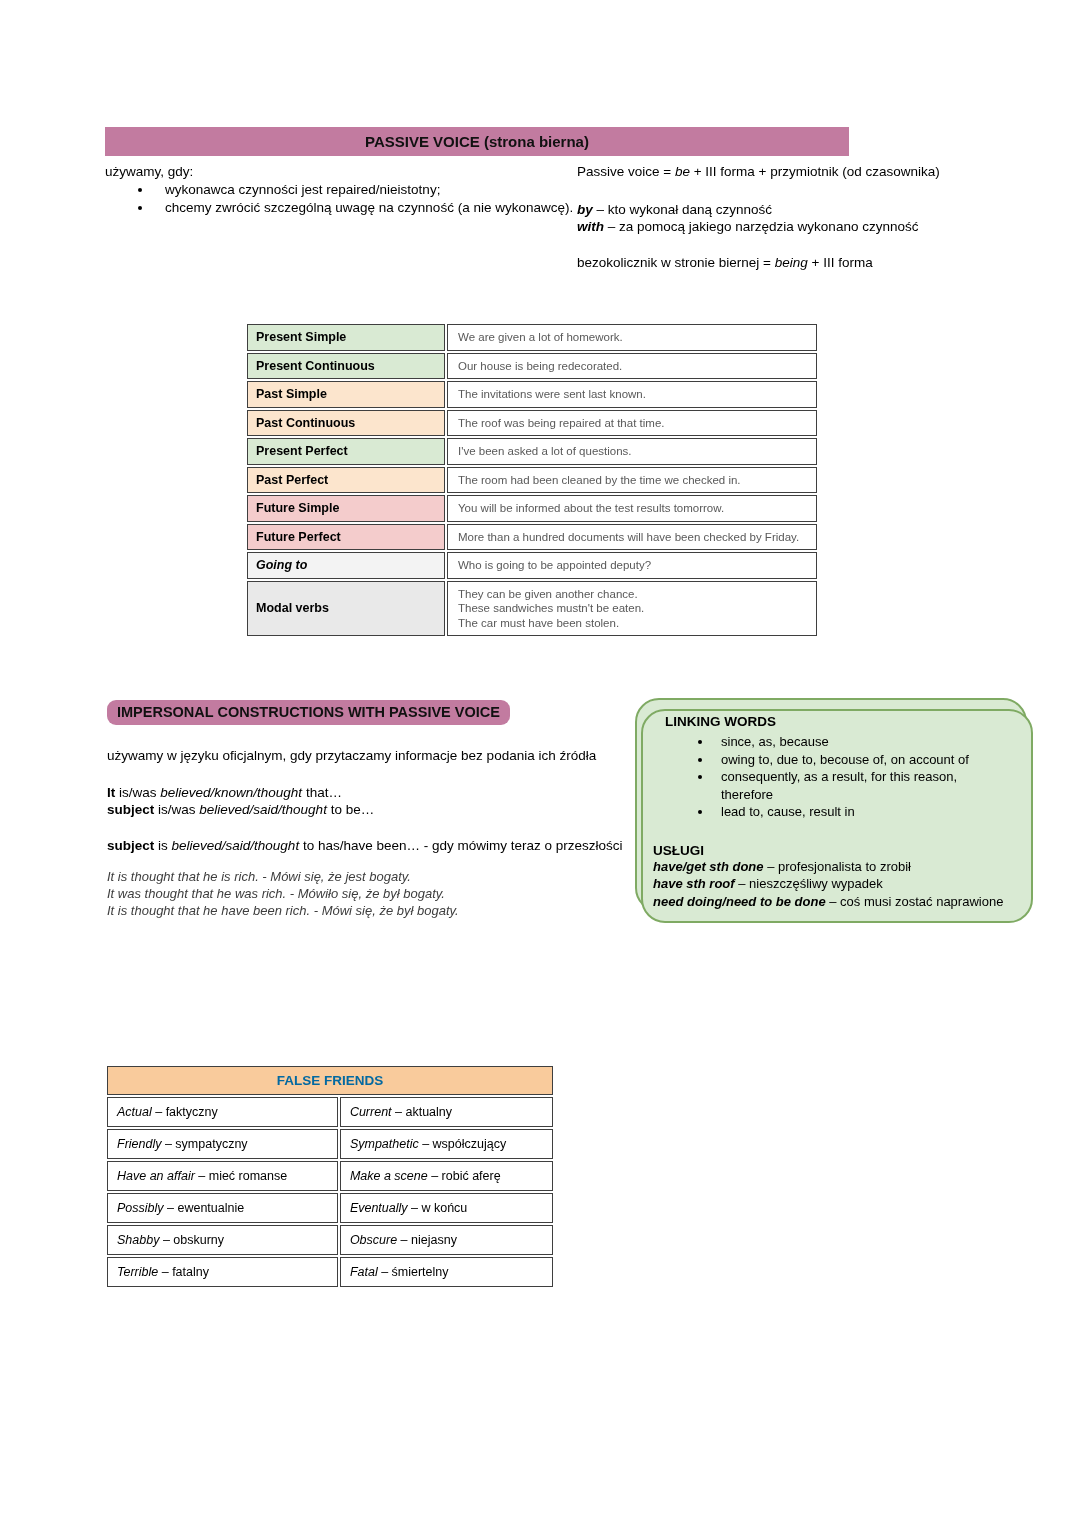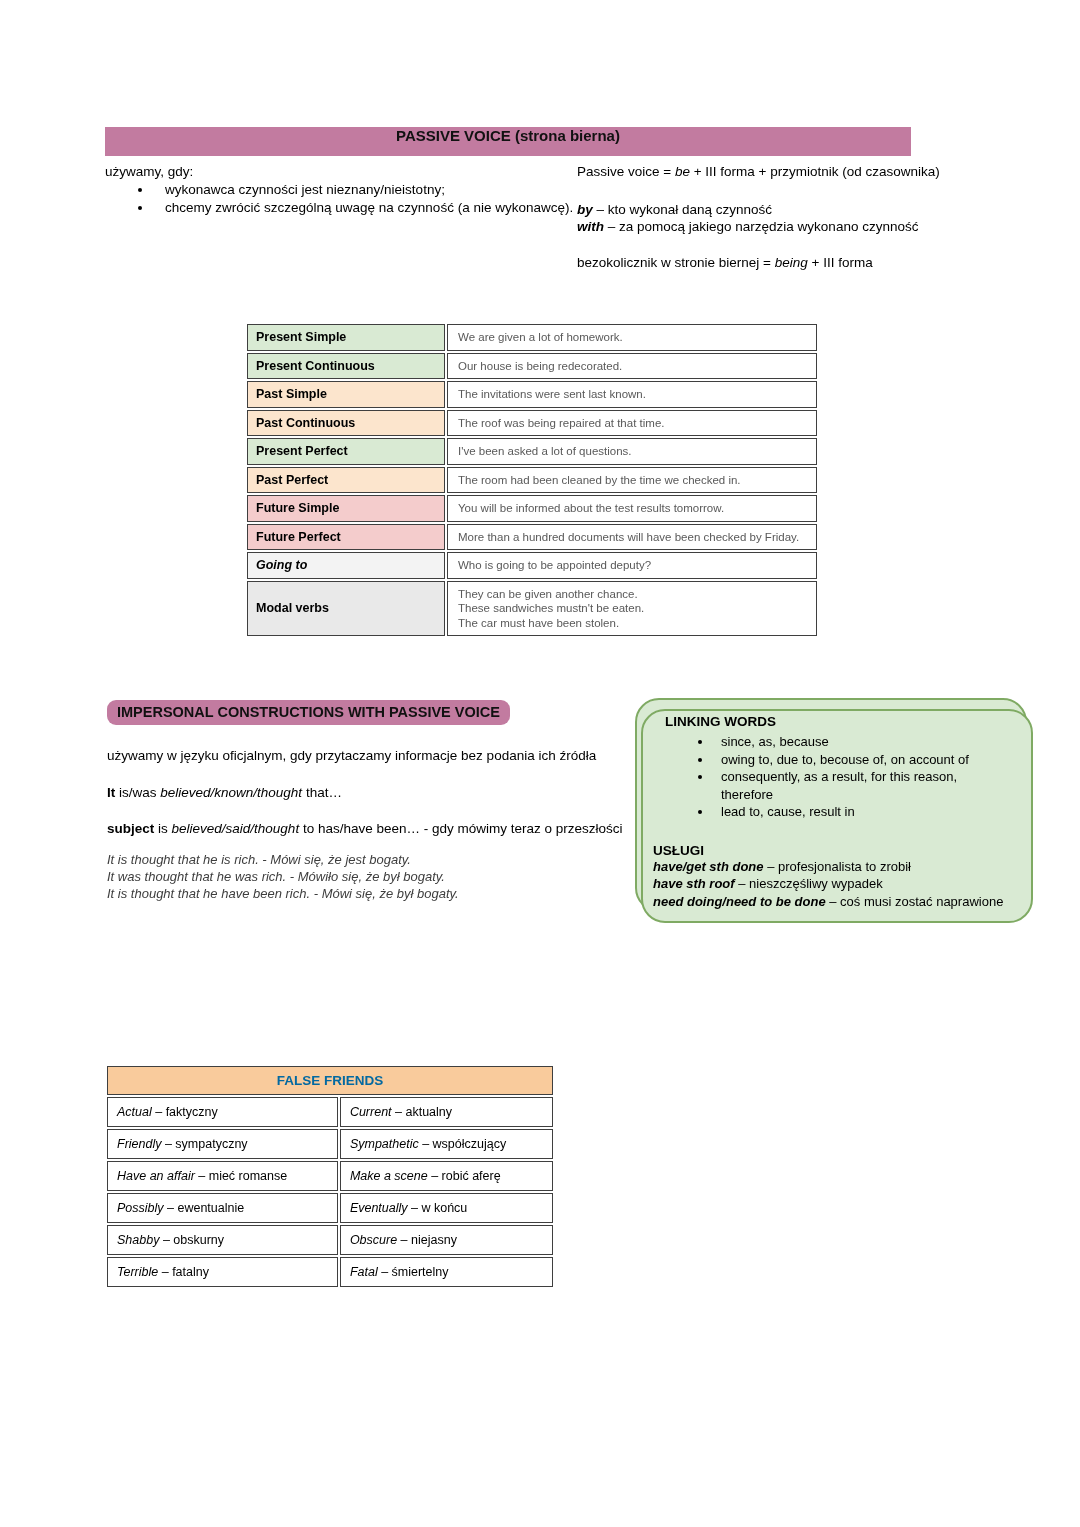--- a/index.html
+++ b/index.html
@@ -4,22 +4,22 @@
 <style>
   html,body{margin:0;padding:0;background:#ffffff;}
   .page{position:relative;width:1080px;height:1527px;background:#ffffff;
         font-family:"Liberation Sans",sans-serif;color:#000;overflow:hidden;}
 
   .b{font-weight:700;}
   .it{font-style:italic;}
   .bi{font-weight:700;font-style:italic;}
 
   
-  .header-bar{position:absolute;left:105px;top:127px;width:806px;height:29px;
-              background:#c27ba0;display:flex;justify-content:center;}
+  .header-bar{position:absolute;left:105px;top:127px;width:744px;height:29px;
+              background:#c27ba0;display:flex;align-items:center;justify-content:center;}
   .header-bar span{font-weight:700;font-size:15px;color:#111;}
 
   
   .usage{position:absolute;left:105px;top:163px;width:500px;font-size:13.5px;line-height:18px;}
   .usage-list{margin:0;padding-left:48px;list-style:disc;}
   .usage-list li{padding-left:12px;}
 
   
   .notes{position:absolute;left:577px;top:163px;width:430px;font-size:13.5px;line-height:17px;}
   .note-formula{margin-bottom:21px;}
@@ -72,21 +72,21 @@
 
 <div class="page">
 
   <div class="header-bar">
     <span>PASSIVE VOICE (strona bierna)</span>
   </div>
 
   <div class="usage">
     <div>używamy, gdy:</div>
     <ul class="usage-list">
-      <li>wykonawca czynności jest nieznany/nieistotny;</li>
+      <li>wykonawca czynności jest repaired/nieistotny;</li>
       <li>chcemy zwrócić szczególną uwagę na czynność (a nie wykonawcę).</li>
     </ul>
   </div>
 
   <div class="notes">
     <div class="note-formula"><span>Passive voice = </span><span class="it">be</span><span> + III forma + przymiotnik (od czasownika)</span></div>
     <div class="note-line"><span class="bi">by</span><span> – kto wykonał daną czynność</span></div>
     <div class="note-line"><span class="bi">with</span><span> – za pomocą jakiego narzędzia wykonano czynność</span></div>
     <div class="note-infinitive"><span>bezokolicznik w stronie biernej = </span><span class="it">being</span><span> + III forma</span></div>
   </div>
@@ -136,20 +136,21 @@
 The car must have been stolen.</td>
       </tr>
     </tbody>
   </table>
 
   <div class="impersonal">
     <span class="imp-title">IMPERSONAL CONSTRUCTIONS WITH PASSIVE VOICE</span>
     <p class="imp-desc">używamy w języku oficjalnym, gdy przytaczamy informacje bez podania ich źródła</p>
 
     <div class="pattern"><span class="b">It</span><span> is/was </span><span class="it">believed/known/thought</span><span> that…</span></div>
+    <div class="pattern"><span class="b">subject</span><span> is/was </span><span class="it">believed/said/thought</span><span> to be…</span></div>
     <div class="pattern gap"><span class="b">subject</span><span> is </span><span class="it">believed/said/thought</span><span> to has/have been… </span><span>- gdy mówimy teraz o przeszłości</span></div>
 
     <div class="examples">
       <div><span>It is thought that he is rich.</span><span> - Mówi się, że jest bogaty.</span></div>
       <div><span>It was thought that he was rich.</span><span> - Mówiło się, że był bogaty.</span></div>
       <div><span>It is thought that he have been rich.</span><span> - Mówi się, że był bogaty.</span></div>
     </div>
   </div>
 
   <div class="green-box">

